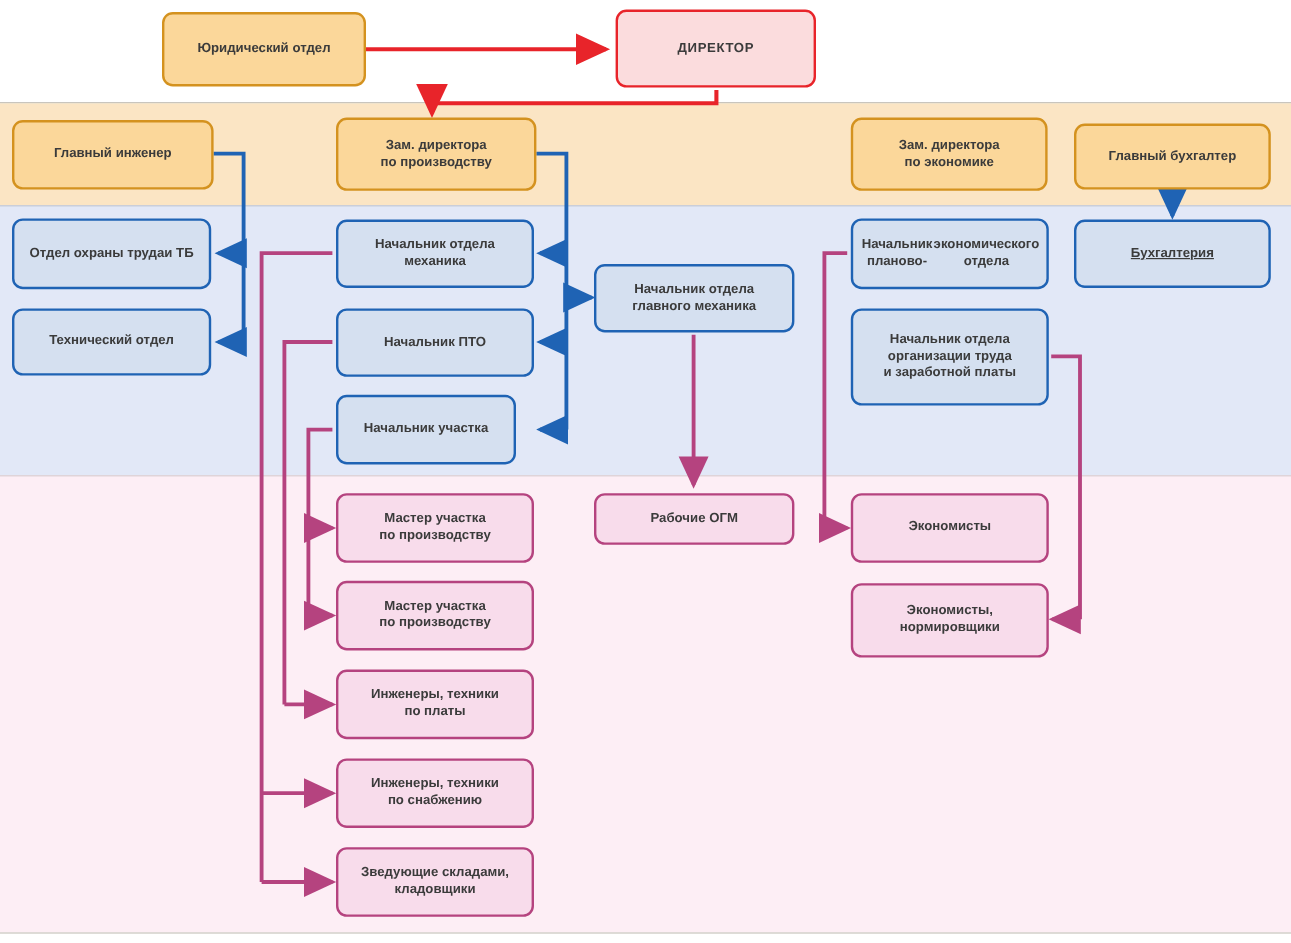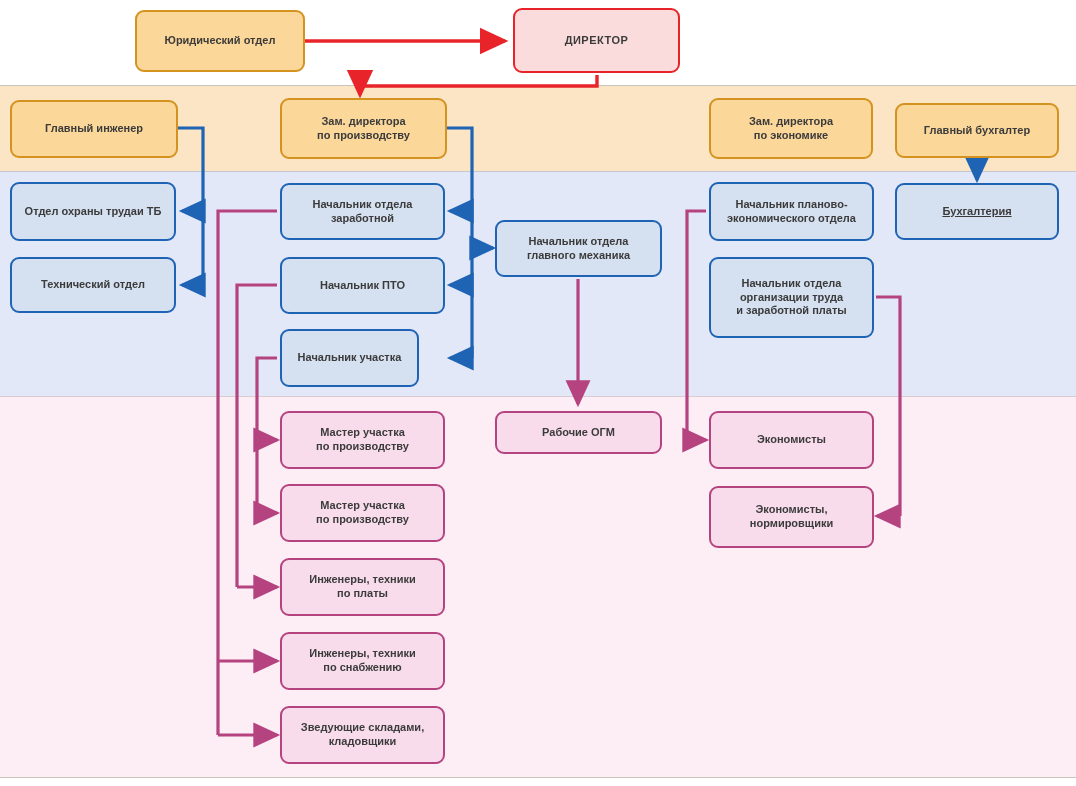--- a/index.html
+++ b/index.html
@@ -185,37 +185,37 @@
     <span>Отдел охраны труда</span>
     <span>и ТБ</span>
   </div>
 
   <div class="node n-blue" style="left:10px; top:257px; width:166px; height:56px;">
     <span>Технический отдел</span>
   </div>
 
   <div class="node n-blue" style="left:280px; top:183px; width:165px; height:57px; flex-direction:column;">
     <span>Начальник отдела</span>
-    <span>заработной</span>
+    <span>механика</span>
   </div>
 
   <div class="node n-blue" style="left:280px; top:257px; width:165px; height:57px;">
     <span>Начальник ПТО</span>
   </div>
 
-  <div class="node n-blue" style="left:280px; top:329px; width:139px; height:58px;">
+  <div class="node n-blue" style="left:280px; top:329px; width:150px; height:58px;">
     <span>Начальник участка</span>
   </div>
 
   <div class="node n-blue" style="left:495px; top:220px; width:167px; height:57px; flex-direction:column;">
     <span>Начальник отдела</span>
     <span>главного механика</span>
   </div>
 
-  <div class="node n-blue" style="left:709px; top:182px; width:165px; height:59px; flex-direction:column;">
+  <div class="node n-blue" style="left:709px; top:182px; width:165px; height:59px; flex-direction:row;">
     <span>Начальник планово-</span>
     <span>экономического отдела</span>
   </div>
 
   <div class="node n-blue" style="left:709px; top:257px; width:165px; height:81px; flex-direction:column;">
     <span>Начальник отдела</span>
     <span>организации труда</span>
     <span>и заработной платы</span>
   </div>
 

